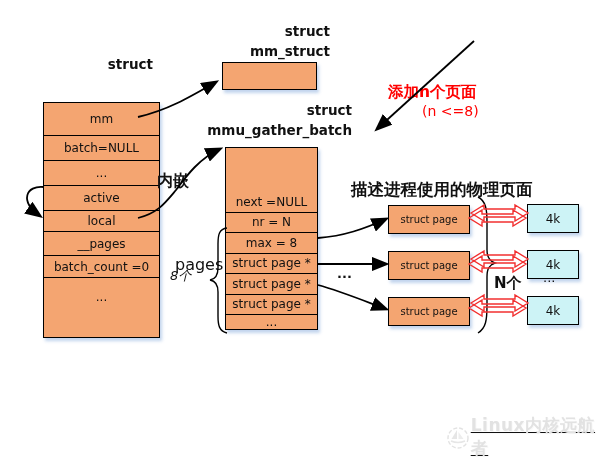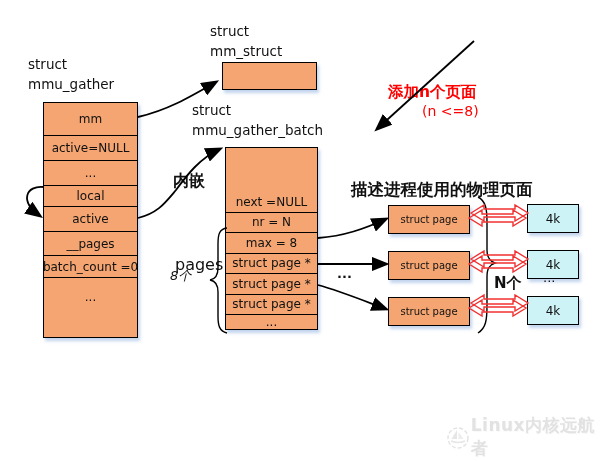--- a/index.html
+++ b/index.html
@@ -16,83 +16,82 @@
     display:flex;flex-direction:column;box-sizing:border-box;
   }
   .cell{
     display:flex;align-items:center;justify-content:center;
     border-bottom:1.2px solid #000;font-size:12px;box-sizing:border-box;
     letter-spacing:0;white-space:nowrap;
   }
   .cell:last-child{border-bottom:none;}
 
   .title{
-    position:absolute;text-align:left;font-size:13.5px;font-weight:400;line-height:1.45;
+    position:absolute;text-align:right;font-size:13.5px;font-weight:700;line-height:1.45;
   }
 
   .pagebox{
     position:absolute;left:388px;width:80px;height:27px;border:1.5px solid #000;
     background:var(--orange,#F4A571);box-shadow:2px 3px 3px rgba(120,160,215,.45);
     display:flex;align-items:center;justify-content:center;font-size:10px;text-align:center;
   }
   .kbox{
     position:absolute;left:527px;width:50px;height:27px;border:1.5px solid #000;
     background:var(--cyan,#CDF3F6);box-shadow:2px 3px 3px rgba(120,160,215,.45);
     display:flex;align-items:center;justify-content:center;font-size:12px;
   }
 
   .lbl{position:absolute;white-space:nowrap;}
-  .lbl-embedded{left:173px;top:171px;font-size:16px;font-weight:700;}
+  .lbl-embedded{left:157px;top:171px;font-size:16px;font-weight:700;}
   .lbl-pages{left:175px;top:255px;font-size:16px;}
   .lbl-pages-count{left:170px;top:267px;font-size:13px;font-style:italic;}
   .lbl-add1{left:388px;top:82px;font-size:15.5px;font-weight:700;color:var(--red,#FF0000);}
   .lbl-add2{left:406px;top:103px;font-size:14px;color:var(--red,#FF0000);margin-left:16px;}
   .lbl-describe{left:351px;top:171px;font-size:16.5px;font-weight:700;margin-top:8px;}
   .lbl-ncount{left:494px;top:274px;font-size:15px;font-weight:700;}
   .lbl-dots-mid{left:337px;top:266px;font-size:13px;font-weight:700;}
   .lbl-dots-right{left:543px;top:270px;font-size:13px;}
 
   .black-arrow{fill:none;stroke:#000;stroke-width:1.8;}
   .brace{fill:none;stroke:#000;stroke-width:1.4;}
   .red-arrow{fill:none;stroke:var(--arrowred,#F23030);stroke-width:1.4;stroke-linejoin:miter;}
 
-  .watermark{position:absolute;left:445px;top:414px;display:flex;align-items:center;}
+  .watermark{position:absolute;left:445px;top:414px;display:flex;align-items:center;text-decoration:underline;}
   .watermark-text{
     font-size:17px;font-weight:700;color:#e2e2e2;
     text-shadow:1px 1px 0 #fafafa;letter-spacing:.5px;
   }
 </style>
 </head>
 <body>
 
 <div class="canvas">
 
   <div class="title" style="left:28px;top:55px;width:125px;">
     <span>struct</span><br>
-    <span>mmu_gather</span>
   </div>
 
   <div class="title" style="left:210px;top:22px;width:120px;">
     <span>struct</span><br>
     <span>mm_struct</span>
   </div>
 
   <div class="title" style="left:192px;top:101px;width:160px;">
     <span>struct</span><br>
     <span>mmu_gather_batch</span>
   </div>
 
   <div class="struct-box" style="left:222px;top:62px;width:95px;height:28px;"></div>
 
-  <div class="struct-box" style="left:43px;top:102px;width:95px;height:236px;">
+  <div class="struct-box" style="left:43px;top:102px;width:117px;height:236px;">
     <div class="cell" style="height:33px;">mm</div>
-    <div class="cell" style="height:25px;">active=NULL</div>
+    <div class="cell" style="height:25px;">batch=NULL</div>
     <div class="cell" style="height:25px;">...</div>
+    <div class="cell" style="height:25px;">active</div>
     <div class="cell" style="height:21px;">local</div>
-    <div class="cell" style="height:25px;">active</div>
     <div class="cell" style="height:24px;">__pages</div>
     <div class="cell" style="height:22px;">batch_count =0</div>
     <div class="cell" style="flex:1;align-items:flex-start;padding-top:12px;">...</div>
   </div>
 
   <div class="struct-box" style="left:225px;top:147px;width:93px;height:183px;">
     <div class="cell" style="height:25px;margin-top:44px;">next =NULL</div>
     <div class="cell" style="height:25px;">nr = N</div>
     <div class="cell" style="height:25px;">max = 8</div>
     <div class="cell" style="height:25px;">struct page *</div>

